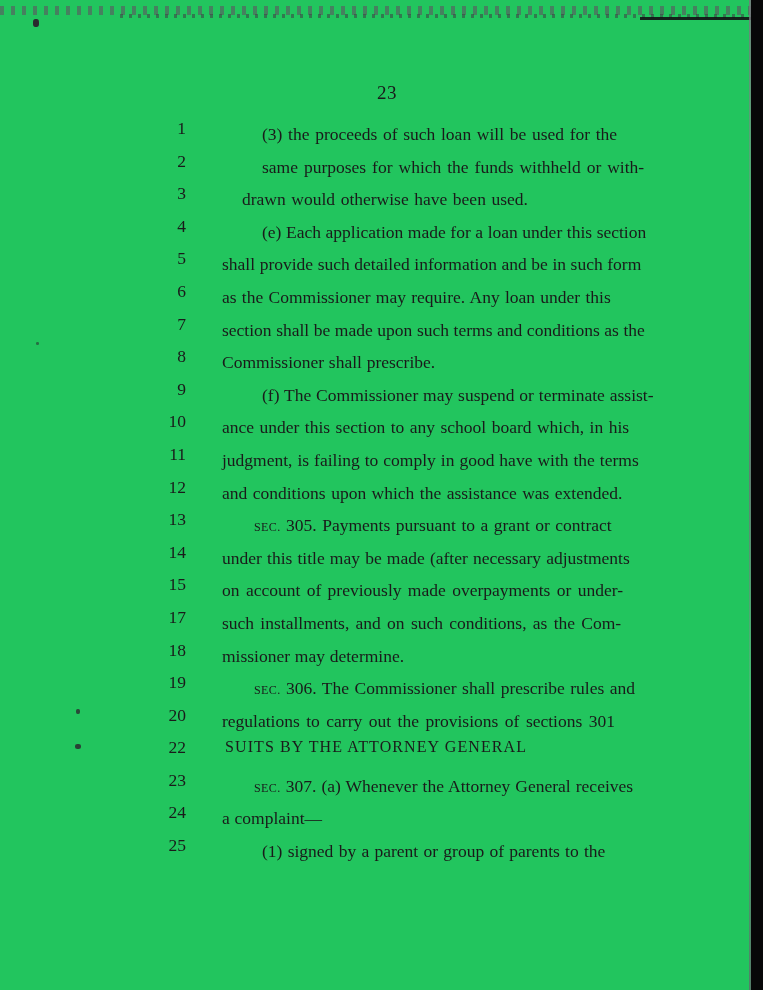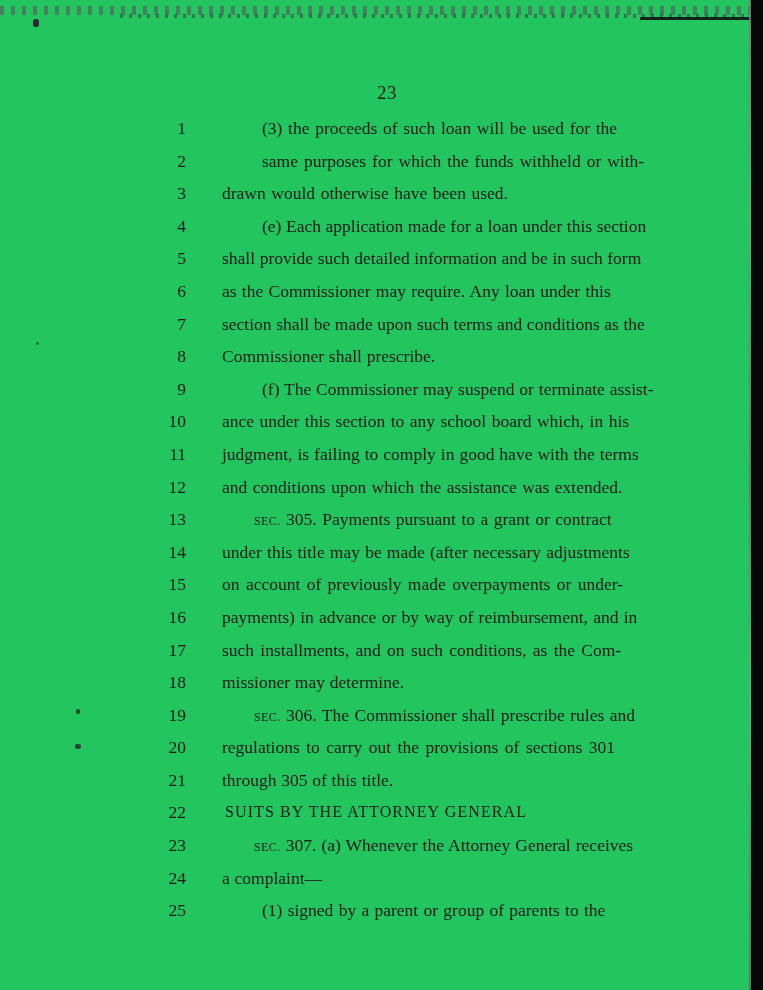--- a/index.html
+++ b/index.html
@@ -115,21 +115,21 @@
     width: 36px;
     text-align: right;
     font-size: 17.5px;
     line-height: 24px;
     top: 2px;
   }
   .ln-text {
     position: absolute;
     left: 222px;
     width: 399px;
-    top: 2px;
+    top: 8px;
     font-size: 17.5px;
     line-height: 24px;
     white-space: nowrap;
   }
   .ind-para   { padding-left: 40px; }
   .ind-sub    { padding-left: 40px; }
   .ind-sec    { padding-left: 32px; }
   .center-head {
     position: absolute;
     left: 209px;
@@ -171,21 +171,21 @@
       <div class="ln-row">
         <div class="ln-num">1</div>
         <div class="ln-text ind-para" style="word-spacing: 1.3px;">(3)  the proceeds of such loan will be used for the</div>
       </div>
       <div class="ln-row">
         <div class="ln-num">2</div>
         <div class="ln-text" style="word-spacing: 1.6px; margin-left: 40px;">same purposes for which the funds withheld or with-</div>
       </div>
       <div class="ln-row">
         <div class="ln-num">3</div>
-        <div class="ln-text" style="word-spacing: 1.2px;">drawn would otherwise have been used.</div>
+        <div class="ln-text" style="word-spacing: 1.2px; margin-left: 20px;">drawn would otherwise have been used.</div>
       </div>
       <div class="ln-row">
         <div class="ln-num">4</div>
         <div class="ln-text ind-para" style="word-spacing: 0.2px;">(e)  Each application made for a loan under this section</div>
       </div>
       <div class="ln-row">
         <div class="ln-num">5</div>
         <div class="ln-text" style="word-spacing: 0.2px;">shall provide such detailed information and be in such form</div>
       </div>
       <div class="ln-row">
@@ -222,44 +222,36 @@
       </div>
       <div class="ln-row">
         <div class="ln-num">14</div>
         <div class="ln-text" style="word-spacing: 0.8px;">under this title may be made  (after necessary adjustments</div>
       </div>
       <div class="ln-row">
         <div class="ln-num">15</div>
         <div class="ln-text" style="word-spacing: 2px;">on account of previously made overpayments or under-</div>
       </div>
       <div class="ln-row">
-        <div class="ln-num">16</div>
-        <div class="ln-text" style="word-spacing: 0.9px;">payments) in advance or by way of reimbursement, and in</div>
-      </div>
-      <div class="ln-row">
         <div class="ln-num">17</div>
         <div class="ln-text" style="word-spacing: 1.9px;">such installments, and on such conditions, as the Com-</div>
       </div>
       <div class="ln-row">
         <div class="ln-num">18</div>
         <div class="ln-text" style="word-spacing: 0.4px;">missioner may determine.</div>
       </div>
       <div class="ln-row">
         <div class="ln-num">19</div>
         <div class="ln-text ind-sec" style="word-spacing: 1.1px;"><span class="smallcaps">SEC.</span><span> 306. The Commissioner shall prescribe rules and</span></div>
       </div>
       <div class="ln-row">
         <div class="ln-num">20</div>
         <div class="ln-text" style="word-spacing: 2.1px;">regulations to carry out the provisions of sections 301</div>
       </div>
       <div class="ln-row">
-        <div class="ln-num">21</div>
-        <div class="ln-text" style="word-spacing: 0.4px;">through 305 of this title.</div>
-      </div>
-      <div class="ln-row">
         <div class="ln-num">22</div>
         <div class="center-head">SUITS BY THE ATTORNEY GENERAL</div>
       </div>
       <div class="ln-row">
         <div class="ln-num">23</div>
         <div class="ln-text ind-sec" style="word-spacing: 0.7px;"><span class="smallcaps">SEC.</span><span> 307.  (a) Whenever the Attorney General receives</span></div>
       </div>
       <div class="ln-row">
         <div class="ln-num">24</div>
         <div class="ln-text" style="word-spacing: 0.4px;">a complaint—</div>

